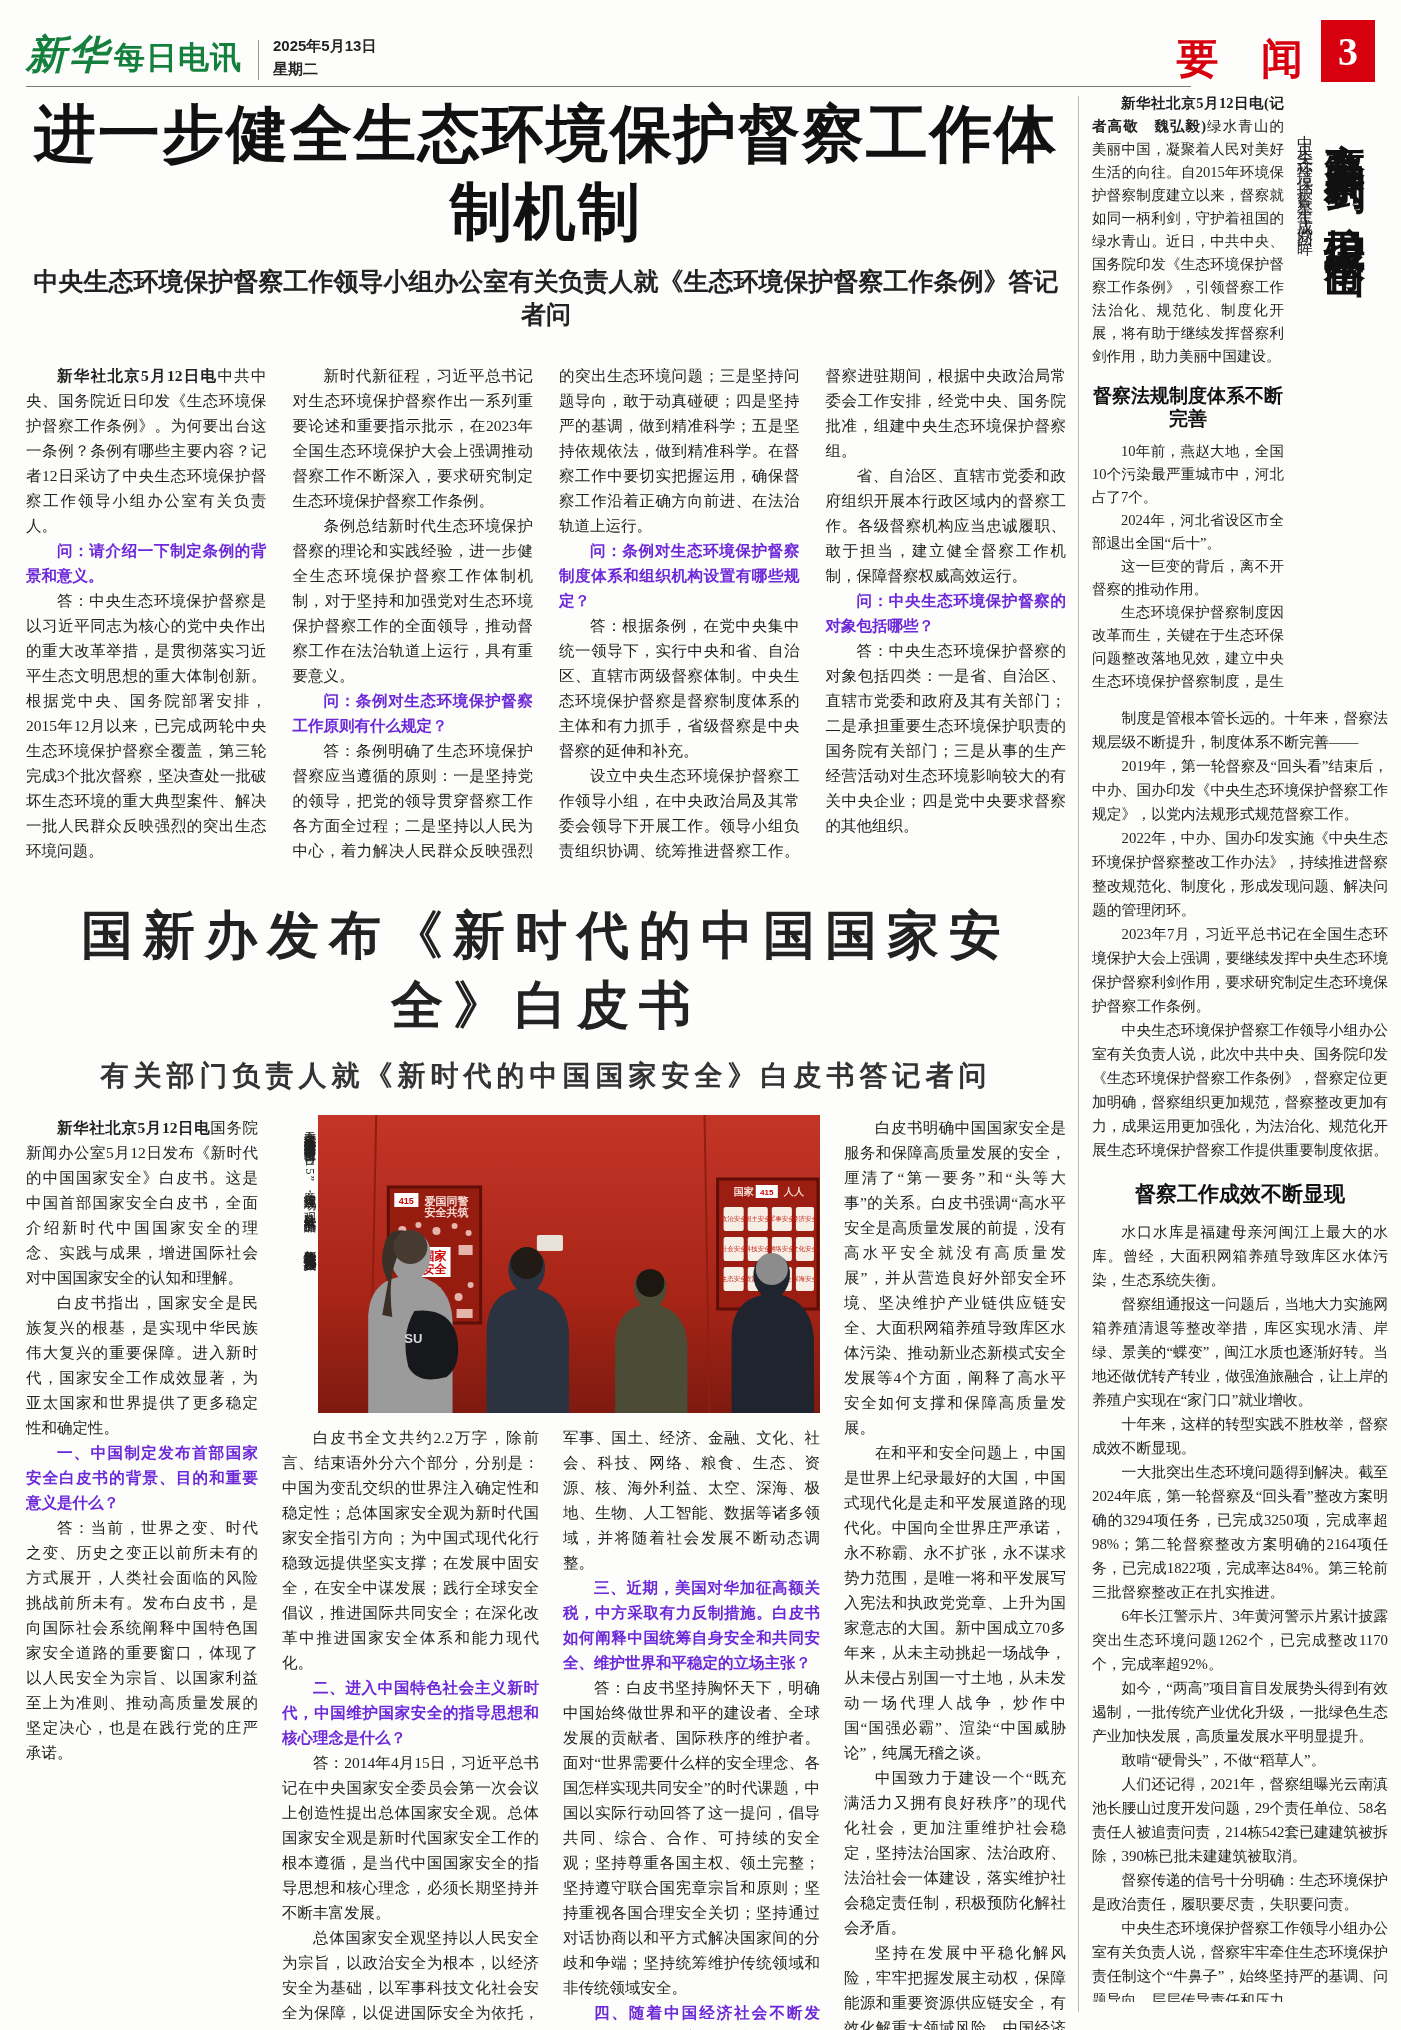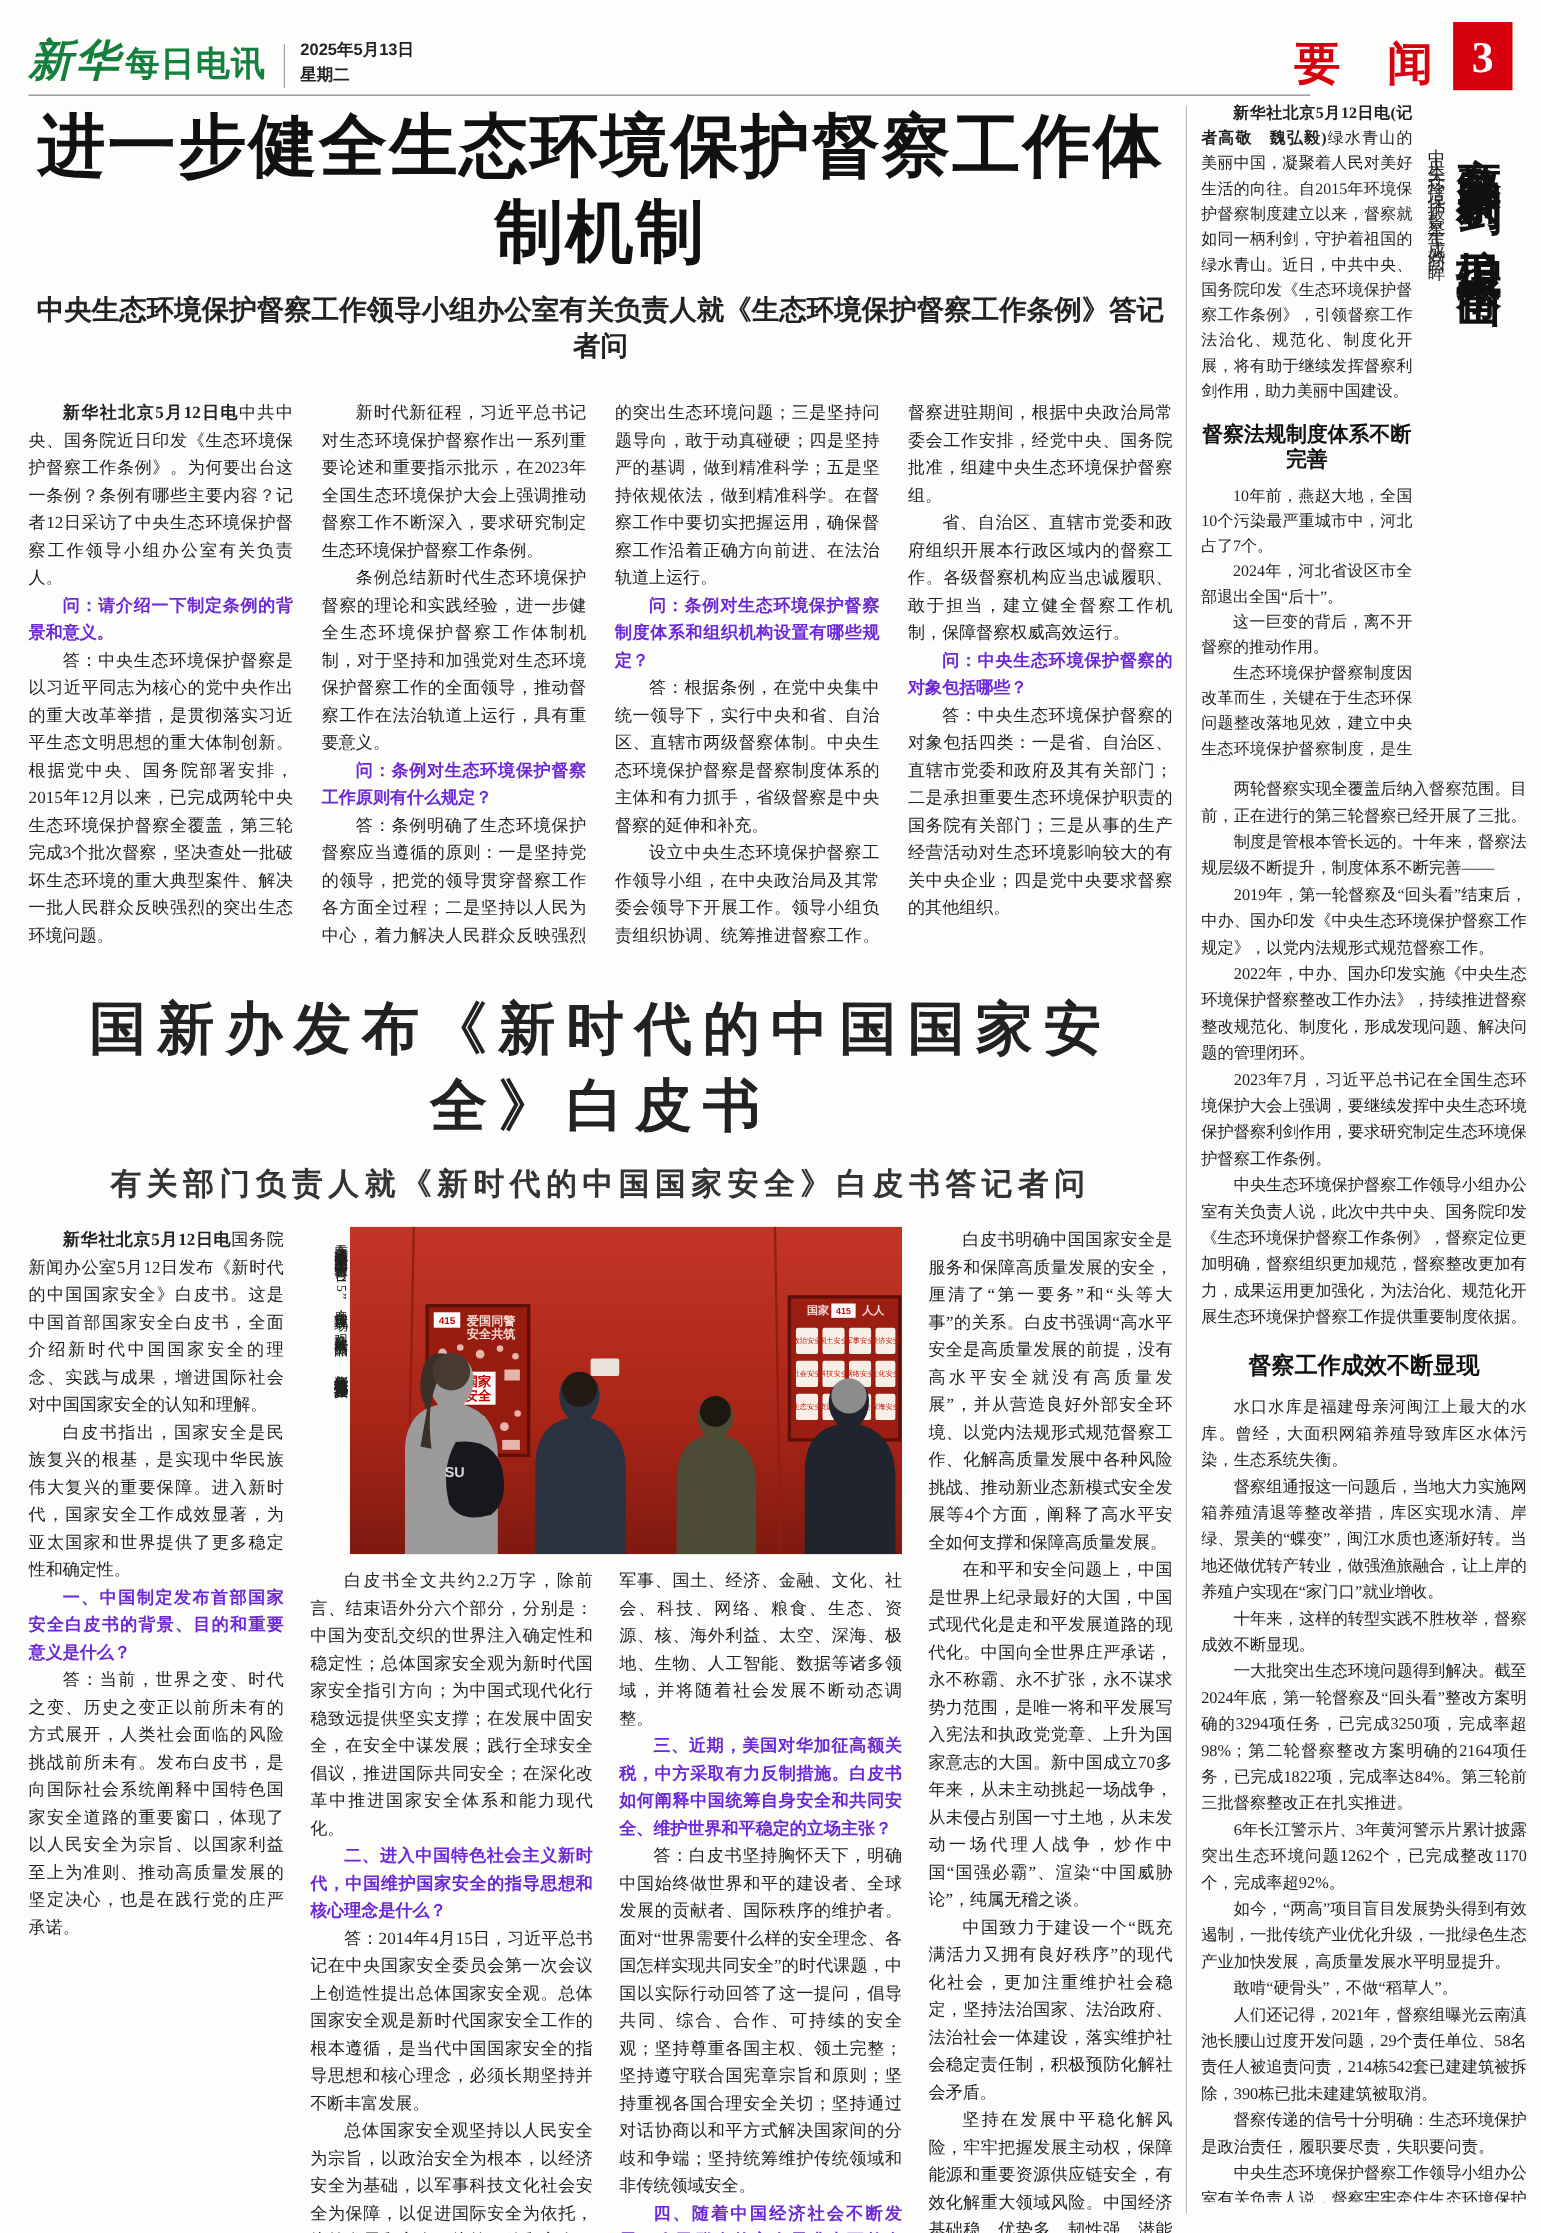--- a/index.html
+++ b/index.html
@@ -225,21 +225,21 @@
               <p class="para p">总体国家安全观坚持以人民安全为宗旨，以政治安全为根本，以经济安全为基础，以军事科技文化社会安全为保障，以促进国际安全为依托，统筹发展和安全、统筹开放和安全、统筹传统安全和非传统安全、统筹自身安全和共同安全，以新安全格局保障新发展格局。</p>
               <p class="para p">总体国家安全观的关键在于“总体”，突出“大安全”理念，涵盖政治、军事、国土、经济、金融、文化、社会、科技、网络、粮食、生态、资源、核、海外利益、太空、深海、极地、生物、人工智能、数据等诸多领域，并将随着社会发展不断动态调整。</p>
               <p class="para q">三、近期，美国对华加征高额关税，中方采取有力反制措施。白皮书如何阐释中国统筹自身安全和共同安全、维护世界和平稳定的立场主张？</p>
               <p class="para p">答：白皮书坚持胸怀天下，明确中国始终做世界和平的建设者、全球发展的贡献者、国际秩序的维护者。面对“世界需要什么样的安全理念、各国怎样实现共同安全”的时代课题，中国以实际行动回答了这一提问，倡导共同、综合、合作、可持续的安全观；坚持尊重各国主权、领土完整；坚持遵守联合国宪章宗旨和原则；坚持重视各国合理安全关切；坚持通过对话协商以和平方式解决国家间的分歧和争端；坚持统筹维护传统领域和非传统领域安全。</p>
               <p class="para q">四、随着中国经济社会不断发展，人民群众的安全需求也更趋多元、更加丰富。请问中国国家安全工作如何坚持以人民安全为宗旨、切实保障人民安居乐业、幸福安康、安全为本的美好生活需求？</p>
             </div>
         </div>
 
         <div class="a2-col a2-col4">
           <div>
-              <p class="para p">白皮书明确中国国家安全是服务和保障高质量发展的安全，厘清了“第一要务”和“头等大事”的关系。白皮书强调“高水平安全是高质量发展的前提，没有高水平安全就没有高质量发展”，并从营造良好外部安全环境、以党内法规形式规范督察工作、化解高质量发展中各种风险挑战、推动新业态新模式安全发展等4个方面，阐释了高水平安全如何支撑和保障高质量发展。</p>
+              <p class="para p">白皮书明确中国国家安全是服务和保障高质量发展的安全，厘清了“第一要务”和“头等大事”的关系。白皮书强调“高水平安全是高质量发展的前提，没有高水平安全就没有高质量发展”，并从营造良好外部安全环境、坚决维护产业链供应链安全、大面积网箱养殖导致库区水体污染、推动新业态新模式安全发展等4个方面，阐释了高水平安全如何支撑和保障高质量发展。</p>
               <p class="para p">在和平和安全问题上，中国是世界上纪录最好的大国，中国式现代化是走和平发展道路的现代化。中国向全世界庄严承诺，永不称霸、永不扩张，永不谋求势力范围，是唯一将和平发展写入宪法和执政党党章、上升为国家意志的大国。新中国成立70多年来，从未主动挑起一场战争，从未侵占别国一寸土地，从未发动一场代理人战争，炒作中国“国强必霸”、渲染“中国威胁论”，纯属无稽之谈。</p>
               <p class="para p">中国致力于建设一个“既充满活力又拥有良好秩序”的现代化社会，更加注重维护社会稳定，坚持法治国家、法治政府、法治社会一体建设，落实维护社会稳定责任制，积极预防化解社会矛盾。</p>
               <p class="para p">坚持在发展中平稳化解风险，牢牢把握发展主动权，保障能源和重要资源供应链安全，有效化解重大领域风险。中国经济基础稳、优势多、韧性强、潜能大，长期向好的支撑条件和基本趋势没有变，有能力更好统筹发展和安全，抵御外部冲击。</p>
             </div>
 
         </div>
       </div>
     </div>
   </div>
 
@@ -252,21 +252,20 @@
           <p class="para h">督察法规制度体系不断完善</p>
           <p class="para p">10年前，燕赵大地，全国10个污染最严重城市中，河北占了7个。</p>
           <p class="para p">2024年，河北省设区市全部退出全国“后十”。</p>
           <p class="para p">这一巨变的背后，离不开督察的推动作用。</p>
           <p class="para p">生态环境保护督察制度因改革而生，关键在于生态环保问题整改落地见效，建立中央生态环境保护督察制度，是生态文明制度建设的重要抓手。</p>
         </div>
       <div class="sb-kicker">中央生态环境保护督察十年成效回眸</div>
       <div class="sb-vtitle">高擎督察利剑　护卫绿水青山</div>
     </div>
     <div class="sb-rest">
-        <p class="para p">两轮督察实现全覆盖后纳入督察范围。目前，正在进行的第三轮督察已经开展了三批。</p>
         <p class="para p">制度是管根本管长远的。十年来，督察法规层级不断提升，制度体系不断完善——</p>
         <p class="para p">2019年，第一轮督察及“回头看”结束后，中办、国办印发《中央生态环境保护督察工作规定》，以党内法规形式规范督察工作。</p>
         <p class="para p">2022年，中办、国办印发实施《中央生态环境保护督察整改工作办法》，持续推进督察整改规范化、制度化，形成发现问题、解决问题的管理闭环。</p>
         <p class="para p">2023年7月，习近平总书记在全国生态环境保护大会上强调，要继续发挥中央生态环境保护督察利剑作用，要求研究制定生态环境保护督察工作条例。</p>
         <p class="para p">中央生态环境保护督察工作领导小组办公室有关负责人说，此次中共中央、国务院印发《生态环境保护督察工作条例》，督察定位更加明确，督察组织更加规范，督察整改更加有力，成果运用更加强化，为法治化、规范化开展生态环境保护督察工作提供重要制度依据。</p>
         <p class="para h">督察工作成效不断显现</p>
         <p class="para p">水口水库是福建母亲河闽江上最大的水库。曾经，大面积网箱养殖导致库区水体污染，生态系统失衡。</p>
         <p class="para p">督察组通报这一问题后，当地大力实施网箱养殖清退等整改举措，库区实现水清、岸绿、景美的“蝶变”，闽江水质也逐渐好转。当地还做优转产转业，做强渔旅融合，让上岸的养殖户实现在“家门口”就业增收。</p>
         <p class="para p">十年来，这样的转型实践不胜枚举，督察成效不断显现。</p>
         <p class="para p">一大批突出生态环境问题得到解决。截至2024年底，第一轮督察及“回头看”整改方案明确的3294项任务，已完成3250项，完成率超98%；第二轮督察整改方案明确的2164项任务，已完成1822项，完成率达84%。第三轮前三批督察整改正在扎实推进。</p>

